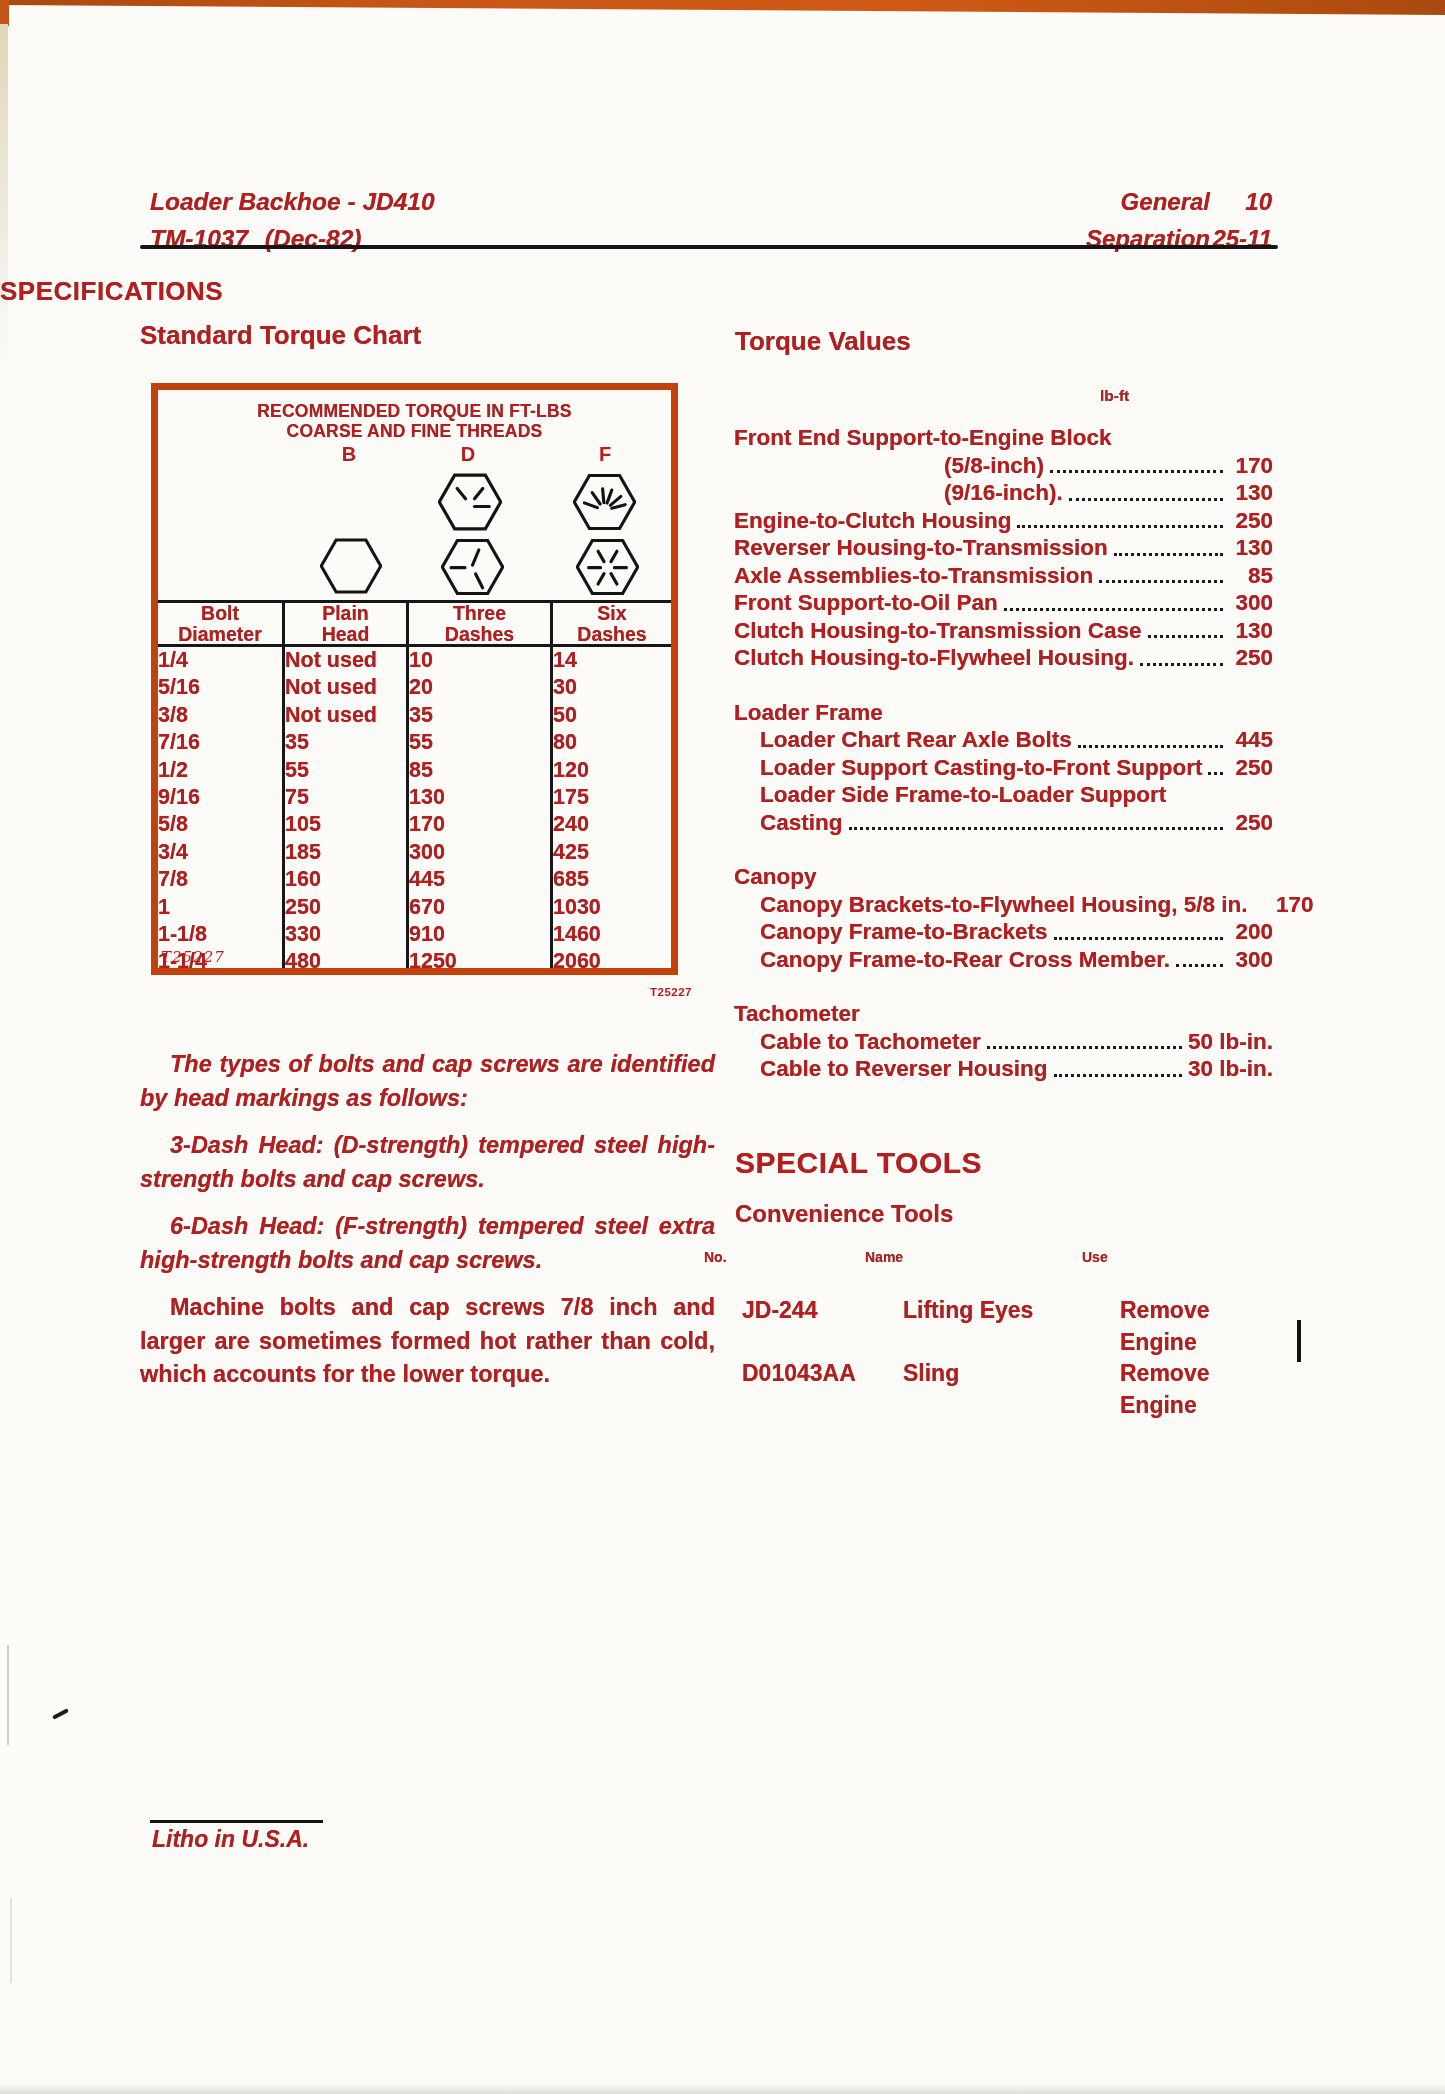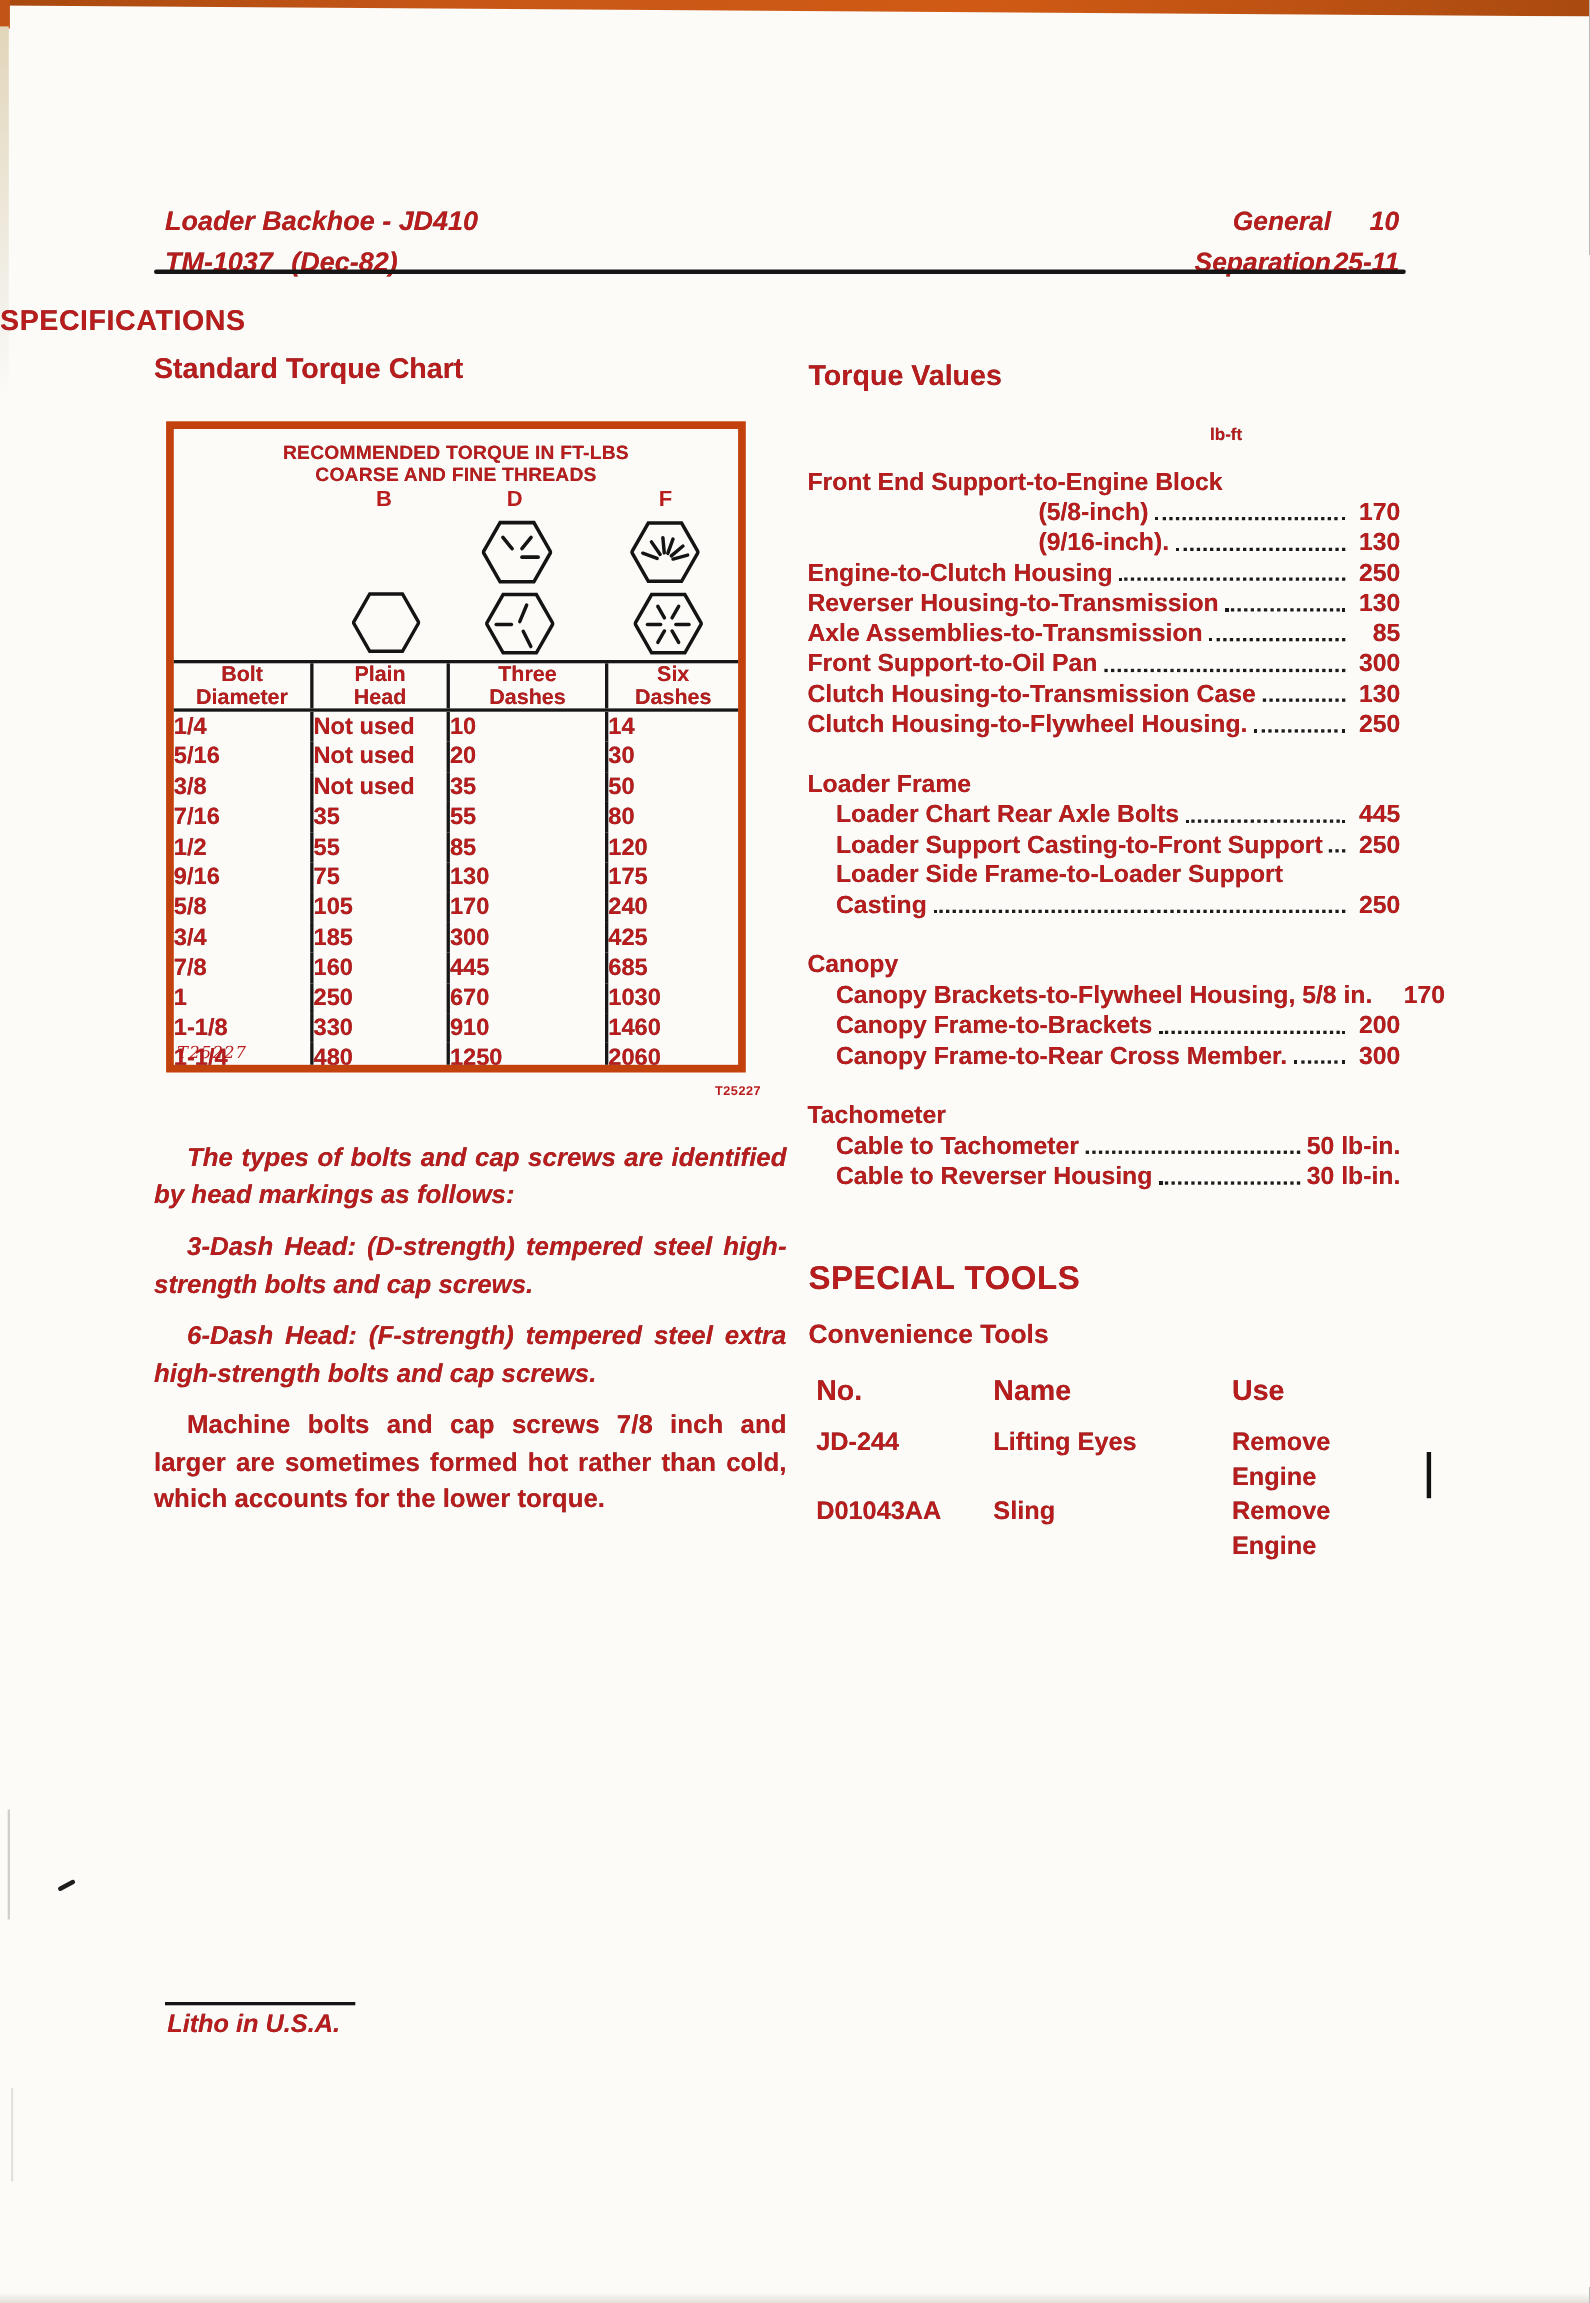--- a/index.html
+++ b/index.html
@@ -54,41 +54,41 @@
   .cb-row{display:grid;grid-template-columns:124px 124px 144px 1fr;height:27.4px;}
   .cb-row span{text-align:left;font-size:21.5px;font-weight:700;line-height:27.4px;}
   .cb-header .cell + .cell,.cb-row span + span{border-left:3px solid #171717;}
   .cb-fig-in{position:absolute;left:3px;bottom:2px;font-family:"DejaVu Serif",serif;
     font-style:italic;font-size:15px;letter-spacing:1px;}
   .fig-out{position:absolute;left:650px;top:986px;font-size:11.5px;font-weight:700;letter-spacing:.5px;}
 
   
   .notes{position:absolute;left:140px;top:1036px;width:575px;font-size:23.5px;line-height:33.5px;
     font-weight:700;text-align:justify;}
-  .notes p{margin:0 0 14px;text-indent:30px;}
+  .notes p{margin:12px 0 14px;text-indent:30px;}
   .notes p.v-italic{font-style:italic;}
 
   
   .unit{position:absolute;left:1100px;top:387px;width:172px;text-align:left;
     font-size:15.5px;font-weight:700;}
   .tv-list{position:absolute;left:734px;top:424px;width:557px;}
   .tv-row{display:flex;padding-right:18px;line-height:27.5px;font-size:22.5px;font-weight:700;}
   .tv-row.v-group{margin-top:27px;}
   .tv-row.v-sub{padding-left:26px;}
   .tv-row.v-deep{padding-left:210px;}
   .tv-label{white-space:nowrap;}
   .tv-leader{flex:1;align-self:flex-end;margin:0 6px 6px;border-bottom:3.5px dotted #1b1b1b;min-width:10px;}
   .tv-value{text-align:right;min-width:44px;white-space:nowrap;}
 
   
   .st-heading{position:absolute;left:735px;top:1146px;width:556px;text-align:left;
     font-size:30px;font-weight:700;letter-spacing:.5px;margin:0;}
   .st-sub{position:absolute;left:735px;top:1200px;font-size:24px;font-weight:700;}
-  .st-head{position:absolute;left:742px;top:1249px;width:549px;display:grid;
-    grid-template-columns:161px 217px 1fr;font-size:26px;font-weight:700;}
+  .st-head{position:absolute;left:704px;top:1249px;width:549px;display:grid;
+    grid-template-columns:161px 217px 1fr;font-size:14px;font-weight:700;}
   .st-rows{position:absolute;left:742px;top:1295px;width:549px;}
   .st-row{display:grid;grid-template-columns:161px 217px 1fr;line-height:31.5px;
     font-size:23px;font-weight:700;}
   .change-bar{position:absolute;left:1297px;top:1320px;width:4px;height:42px;background:#111;}
 
   
   .litho{position:absolute;left:150px;top:1820px;border-top:3.5px solid #141414;
     padding:3px 14px 0 2px;font-size:23px;font-style:italic;font-weight:700;}
 </style>
 </head>

